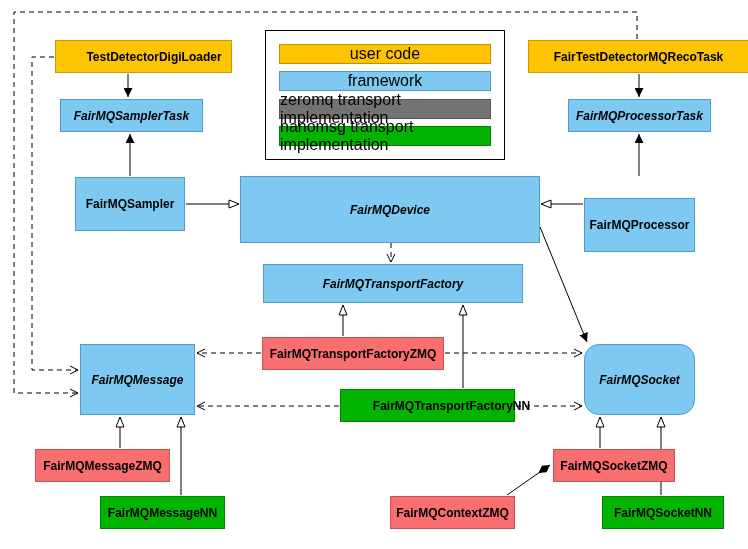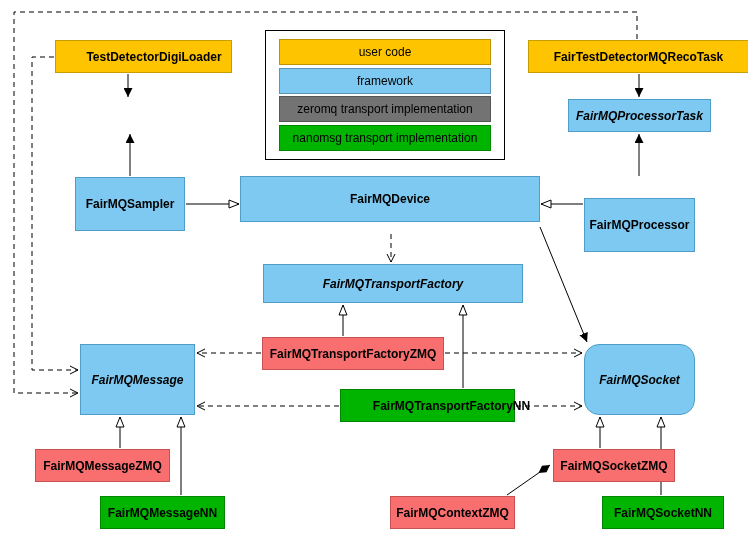--- a/index.html
+++ b/index.html
@@ -16,22 +16,22 @@
   .node.yellow { border-color:#c79e00; }
   .node.blue   { border-color:#4e9ec9; }
   .node.red    { border-color:#c75252; }
   .node.green  { border-color:#008500; }
   .legend {
     position:absolute; left:265px; top:30px; width:240px; height:130px;
     background:#ffffff; border:1px solid #000;
     display:flex; flex-direction:column; justify-content:space-evenly; padding:5px 13px;
   }
   .legend-item {
-    height:26px; display:flex; align-items:center; justify-content:center;
-    font-size:12px; color:#000; border:1px solid rgba(0,0,0,.25);
+    height:20px; display:flex; align-items:center; justify-content:center;
+    font-size:16px; color:#000; border:1px solid rgba(0,0,0,.25);
   }
 </style>
 </head>
 <body>
 
 <div id="diagram">
 
   <svg id="edges" width="748" height="549">
     <defs>
       <marker id="mTriHollow" markerWidth="12" markerHeight="10" refX="11" refY="5" orient="auto" markerUnits="userSpaceOnUse">
@@ -76,26 +76,27 @@
     <div class="legend-item" style="background-color: rgb(255, 196, 0);">user code</div>
     <div class="legend-item" style="background-color: rgb(125, 201, 241);">framework</div>
     <div class="legend-item" style="background-color: #737373;">zeromq transport implementation</div>
     <div class="legend-item" style="background-color: rgb(0, 180, 0);">nanomsg transport implementation</div>
   </div>
 
   <div class="node yellow" style="left: 55px; top: 40px; width: 177px; height: 33px; background-color: rgb(255, 196, 0); padding-left: 21px;">TestDetectorDigiLoader</div>
 
   <div class="node yellow" style="left: 528px; top: 40px; width: 221px; height: 33px; background-color: rgb(255, 196, 0);">FairTestDetectorMQRecoTask</div>
 
+  <div class="node blue abstract" style="left: 60px; top: 99px; width: 143px; height: 33px; background-color: rgb(125, 201, 241);">FairMQSamplerTask</div>
 
   <div class="node blue abstract" style="left: 568px; top: 99px; width: 143px; height: 33px; background-color: rgb(125, 201, 241);">FairMQProcessorTask</div>
 
   <div class="node blue" style="left: 75px; top: 177px; width: 110px; height: 54px; background-color: rgb(125, 201, 241);">FairMQSampler</div>
 
-  <div class="node blue" style="left: 240px; top: 176px; width: 300px; height: 46px; background-color: rgb(125, 201, 241);">FairMQDevice</div>
+  <div class="node blue" style="left: 240px; top: 176px; width: 300px; height: 67px; background-color: rgb(125, 201, 241); font-style: italic;">FairMQDevice</div>
 
   <div class="node blue" style="left: 584px; top: 177px; width: 111px; height: 54px; background-color: rgb(125, 201, 241); margin-top: 21px;">FairMQProcessor</div>
 
   <div class="node blue abstract" style="left: 263px; top: 264px; width: 260px; height: 39px; background-color: rgb(125, 201, 241);">FairMQTransportFactory</div>
 
   <div class="node red" style="left: 262px; top: 337px; width: 182px; height: 33px; background-color: rgb(249, 110, 110);">FairMQTransportFactoryZMQ</div>
 
   <div class="node green" style="left: 340px; top: 389px; width: 175px; height: 33px; background-color: rgb(0, 180, 0); padding-left: 48px;">FairMQTransportFactoryNN</div>
 
   <div class="node blue abstract" style="left: 80px; top: 344px; width: 115px; height: 71px; background-color: rgb(125, 201, 241);">FairMQMessage</div>

